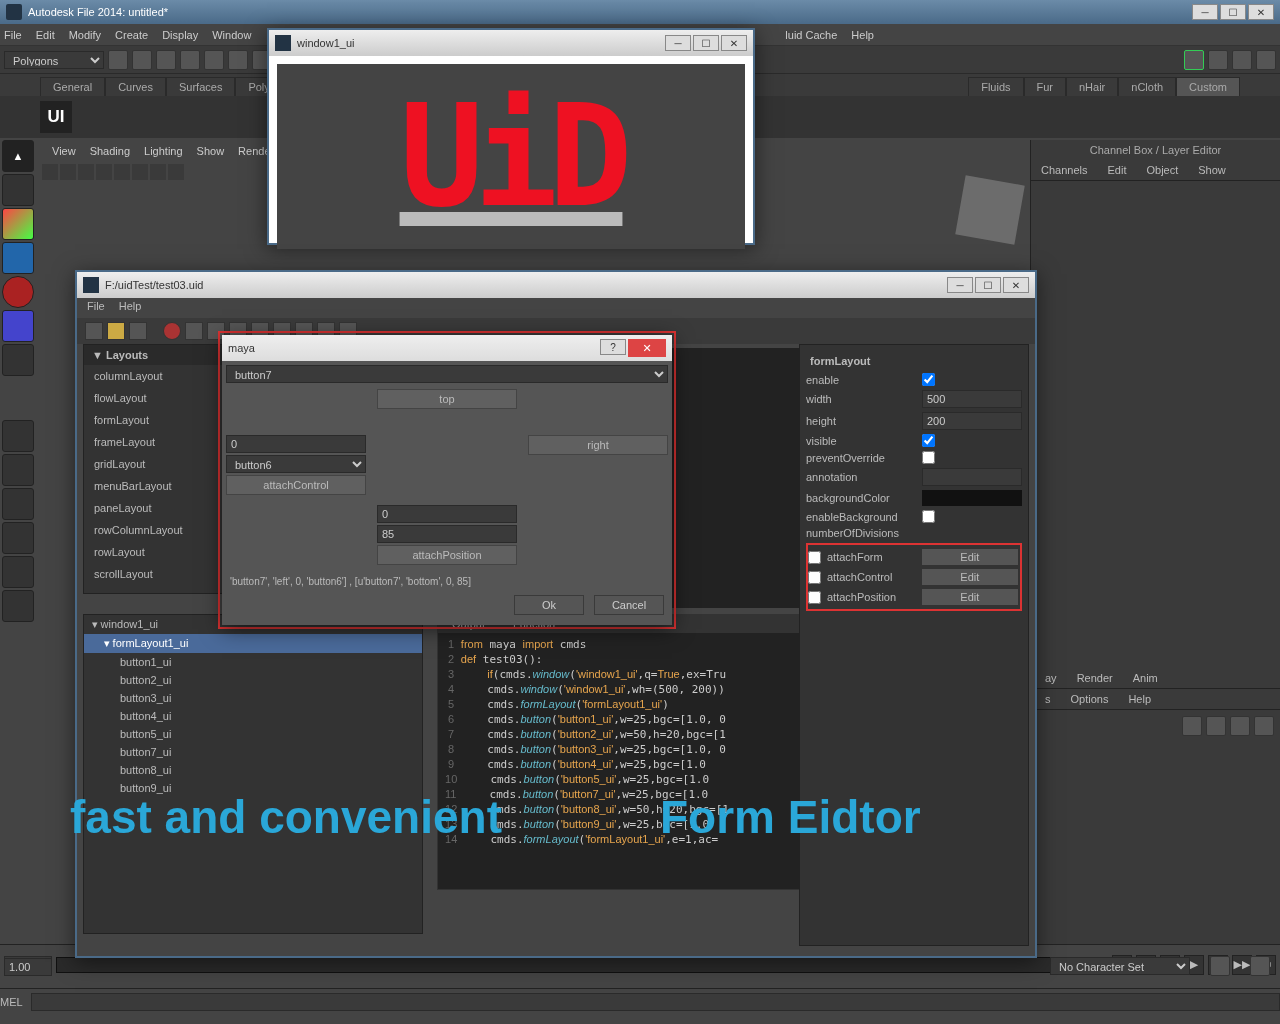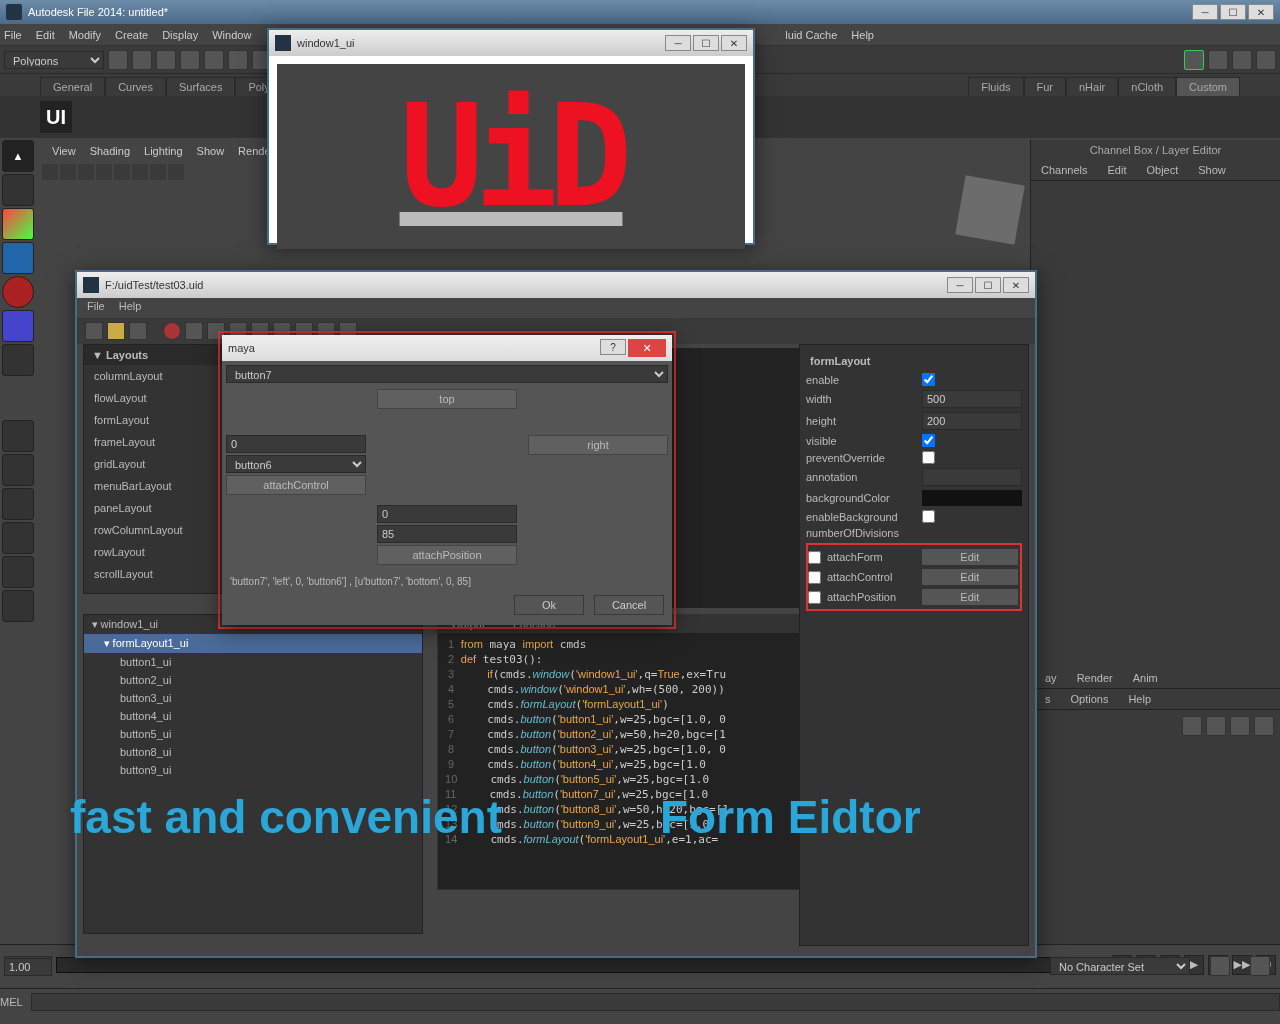--- a/index.html
+++ b/index.html
@@ -14,21 +14,21 @@
 .winbtns { margin-left: auto; display: flex; gap: 2px; }
 .winbtn { width: 26px; height: 16px; background: #ddd; border: 1px solid #888; display: flex; align-items: center; justify-content: center; font-size: 10px; color: #333; }
 
 .menubar { height: 22px; background: #444; display: flex; align-items: center; padding: 0 4px; gap: 14px; color: #ccc; border-bottom: 1px solid #333; }
 .toolbar { height: 28px; background: #3a3a3a; display: flex; align-items: center; padding: 2px 4px; gap: 4px; border-bottom: 1px solid #2a2a2a; }
 .tb-icon { width: 20px; height: 20px; background: #555; border: 1px solid #333; border-radius: 2px; }
 .shelf-tabs { height: 22px; background: #3a3a3a; display: flex; align-items: flex-end; padding: 0 40px; gap: 0; }
 .shelf-tab { padding: 3px 12px; background: #3a3a3a; border: 1px solid #2a2a2a; border-bottom: none; color: #aaa; }
 .shelf-tab.active { background: #555; }
 .shelf-content { height: 42px; background: #333; padding: 4px 40px; display: flex; align-items: center; }
-.ui-btn { width: 32px; height: 32px; background: #222; color: #fff; font-weight: bold; display: flex; align-items: center; justify-content: center; font-size: 20px; }
+.ui-btn { width: 32px; height: 32px; background: #222; color: #fff; font-weight: bold; display: flex; align-items: center; justify-content: center; font-size: 17px; }
 
 
 .left-tools { position: absolute; left: 2px; top: 140px; width: 36px; display: flex; flex-direction: column; gap: 2px; }
 .left-tools .tool { width: 32px; height: 32px; background: #333; border: 1px solid #222; border-radius: 3px; display: flex; align-items: center; justify-content: center; }
 
 
 .view-menubar { position: absolute; left: 40px; top: 140px; right: 0; height: 22px; background: #444; display: flex; align-items: center; gap: 14px; padding: 0 12px; color: #ccc; }
 .view-iconbar { position: absolute; left: 40px; top: 162px; height: 20px; display: flex; gap: 2px; padding: 2px; }
 .view-iconbar .vi { width: 16px; height: 16px; background: #3a3a3a; }
 
@@ -341,20 +341,21 @@
 
   <div class="tree-panel">
     <div id="tree-list">
         <div class="tree-item" style="padding-left: 8px;">▾ window1_ui</div>
         <div class="tree-item sel" style="padding-left: 20px;">▾ formLayout1_ui</div>
         <div class="tree-item" style="padding-left: 36px;">button1_ui</div>
         <div class="tree-item" style="padding-left: 36px;">button2_ui</div>
         <div class="tree-item" style="padding-left: 36px;">button3_ui</div>
         <div class="tree-item" style="padding-left: 36px;">button4_ui</div>
         <div class="tree-item" style="padding-left: 36px;">button5_ui</div>
+        <div class="tree-item" style="padding-left: 36px;">button7_ui</div>
         <div class="tree-item" style="padding-left: 36px;">button8_ui</div>
         <div class="tree-item" style="padding-left: 36px;">button9_ui</div>
       </div>
   </div>
 
   <div class="code-area">
     <div class="code-tabs">
       <div>Output</div>
       <div>Function</div>
     </div>

